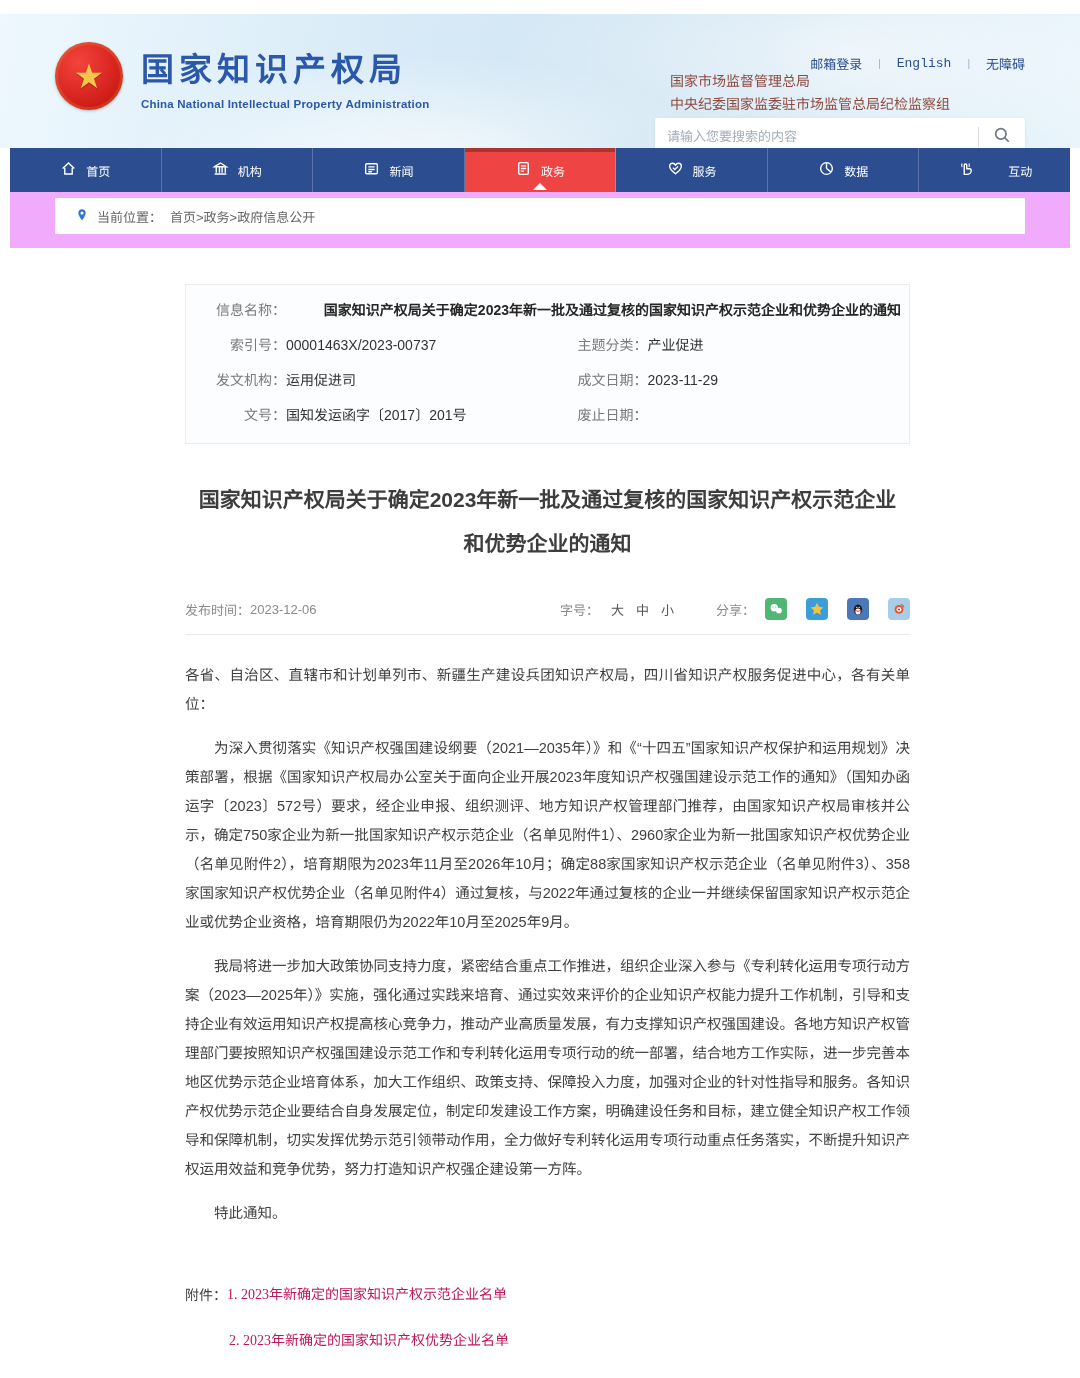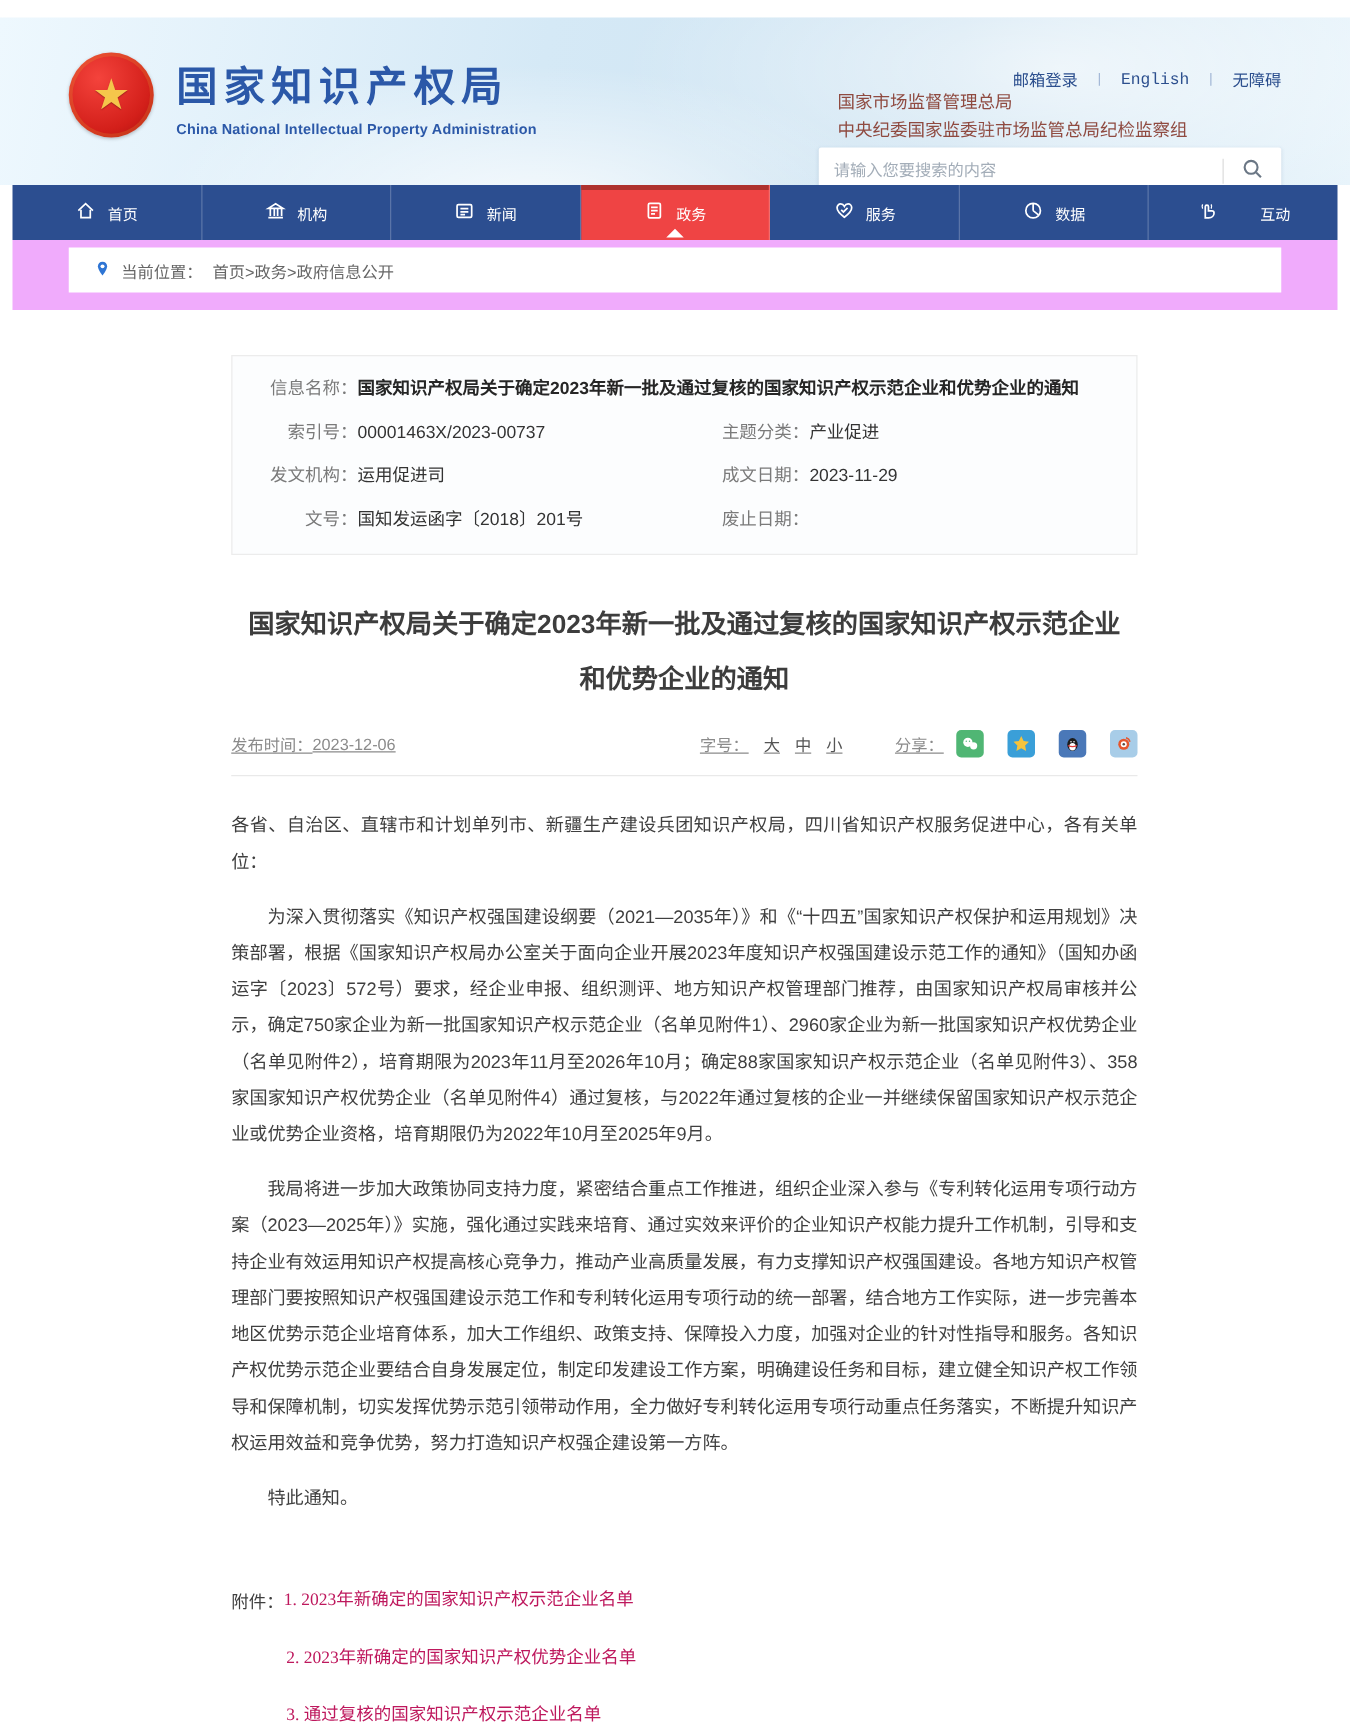--- a/index.html
+++ b/index.html
@@ -61,29 +61,29 @@
   .breadcrumb { margin: 0 45px; height: 36px; background: #fff; display: flex; align-items: center; gap: 8px;
     padding-left: 20px; font-size: 13px; color: #666; }
   .breadcrumb svg { width: 14px; height: 16px; }
   .breadcrumb a { color: #666; text-decoration: none; cursor: pointer; }
 
   
   .document { margin: 0 10px; background: #fff; padding: 36px 0 30px; }
   .content { width: 725px; margin-left: 175px; }
 
   .info-box { border: 1px solid #ececec; background: #fcfdfe; padding: 8px 0 10px; font-size: 14px; }
-  .info-row { display: flex; line-height: 35px; }
+  .info-row { display: flex; line-height: 35px; justify-content: space-between; }
   .info-label { width: 100px; text-align: right; color: #7a7a7a; flex-shrink: 0; }
   .info-value { color: #333; padding-right: 8px; }
   .info-value.bold { font-weight: bold; color: #262626; }
   .info-half { width: 50%; display: flex; }
 
   .article-title { margin-top: 34px; text-align: center; font-size: 21px; font-weight: 600; color: #3d3d3d; line-height: 44px; }
 
-  .meta-row { margin-top: 18px; display: flex; align-items: center; font-size: 13px; color: #8b8b8b; text-decoration: underline; }
+  .meta-row { margin-top: 32px; display: flex; align-items: center; font-size: 13px; color: #8b8b8b; }
   .meta-spacer { flex: 1; }
   .fs-opt { color: #555; margin-left: 12px; cursor: pointer; }
   .share-label { margin-left: 42px; }
   .share-icons { display: flex; gap: 19px; margin-left: 10px; }
   .share-icon { width: 22px; height: 22px; border-radius: 4px; display: flex; align-items: center; justify-content: center; cursor: pointer; }
   .share-icon svg { width: 16px; height: 16px; }
   .si-wechat { background: #50b674; }
   .si-qzone  { background: #3a9fd8; }
   .si-qq     { background: #4a78b8; }
   .si-weibo  { background: #a8cde8; }
@@ -233,21 +233,21 @@
             <span class="info-value">运用促进司</span>
           </div>
           <div class="info-half">
             <span class="info-label">成文日期：</span>
             <span class="info-value">2023-11-29</span>
           </div>
         </div>
         <div class="info-row">
           <div class="info-half">
             <span class="info-label">文号：</span>
-            <span class="info-value">国知发运函字〔2018〕201号</span>
+            <span class="info-value">国知发运函字〔2017〕201号</span>
           </div>
           <div class="info-half">
             <span class="info-label">废止日期：</span>
             <span class="info-value"></span>
           </div>
         </div>
       </div>
 
       <h1 class="article-title">
         <div>国家知识产权局关于确定2023年新一批及通过复核的国家知识产权示范企业</div>

